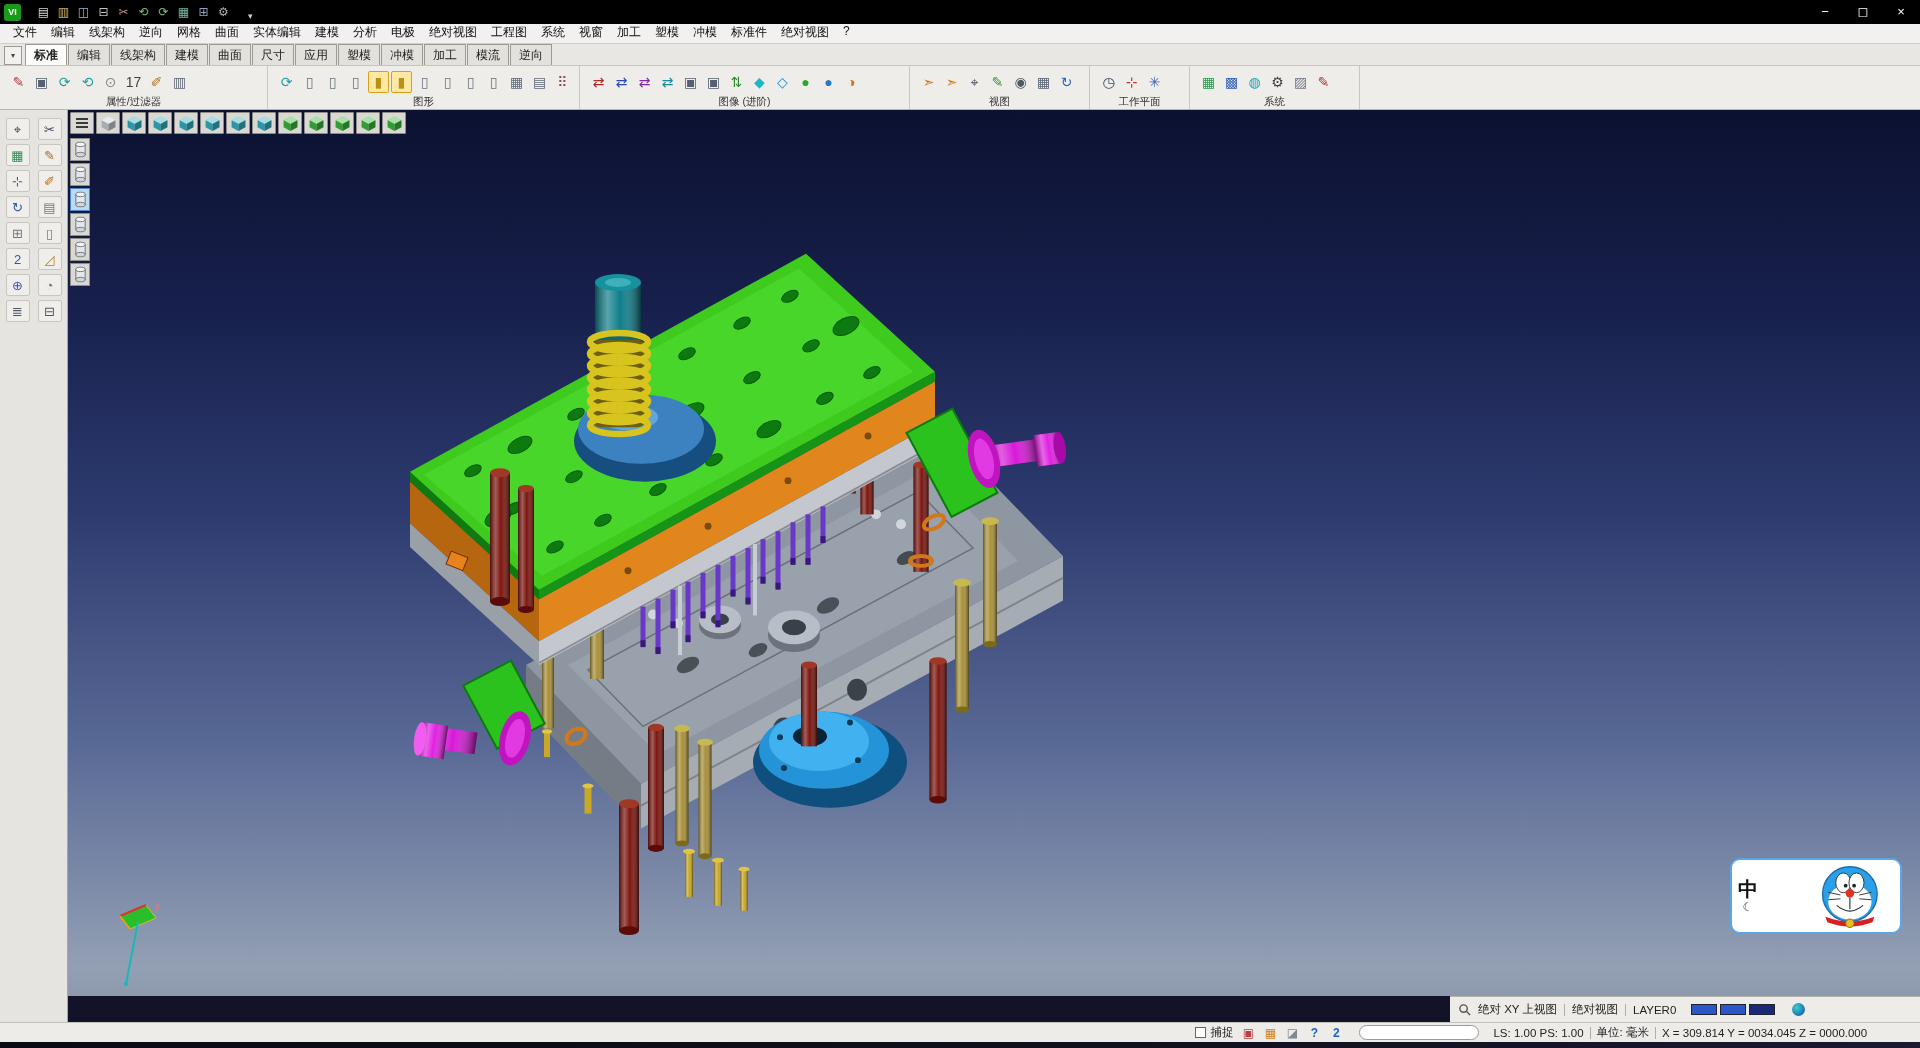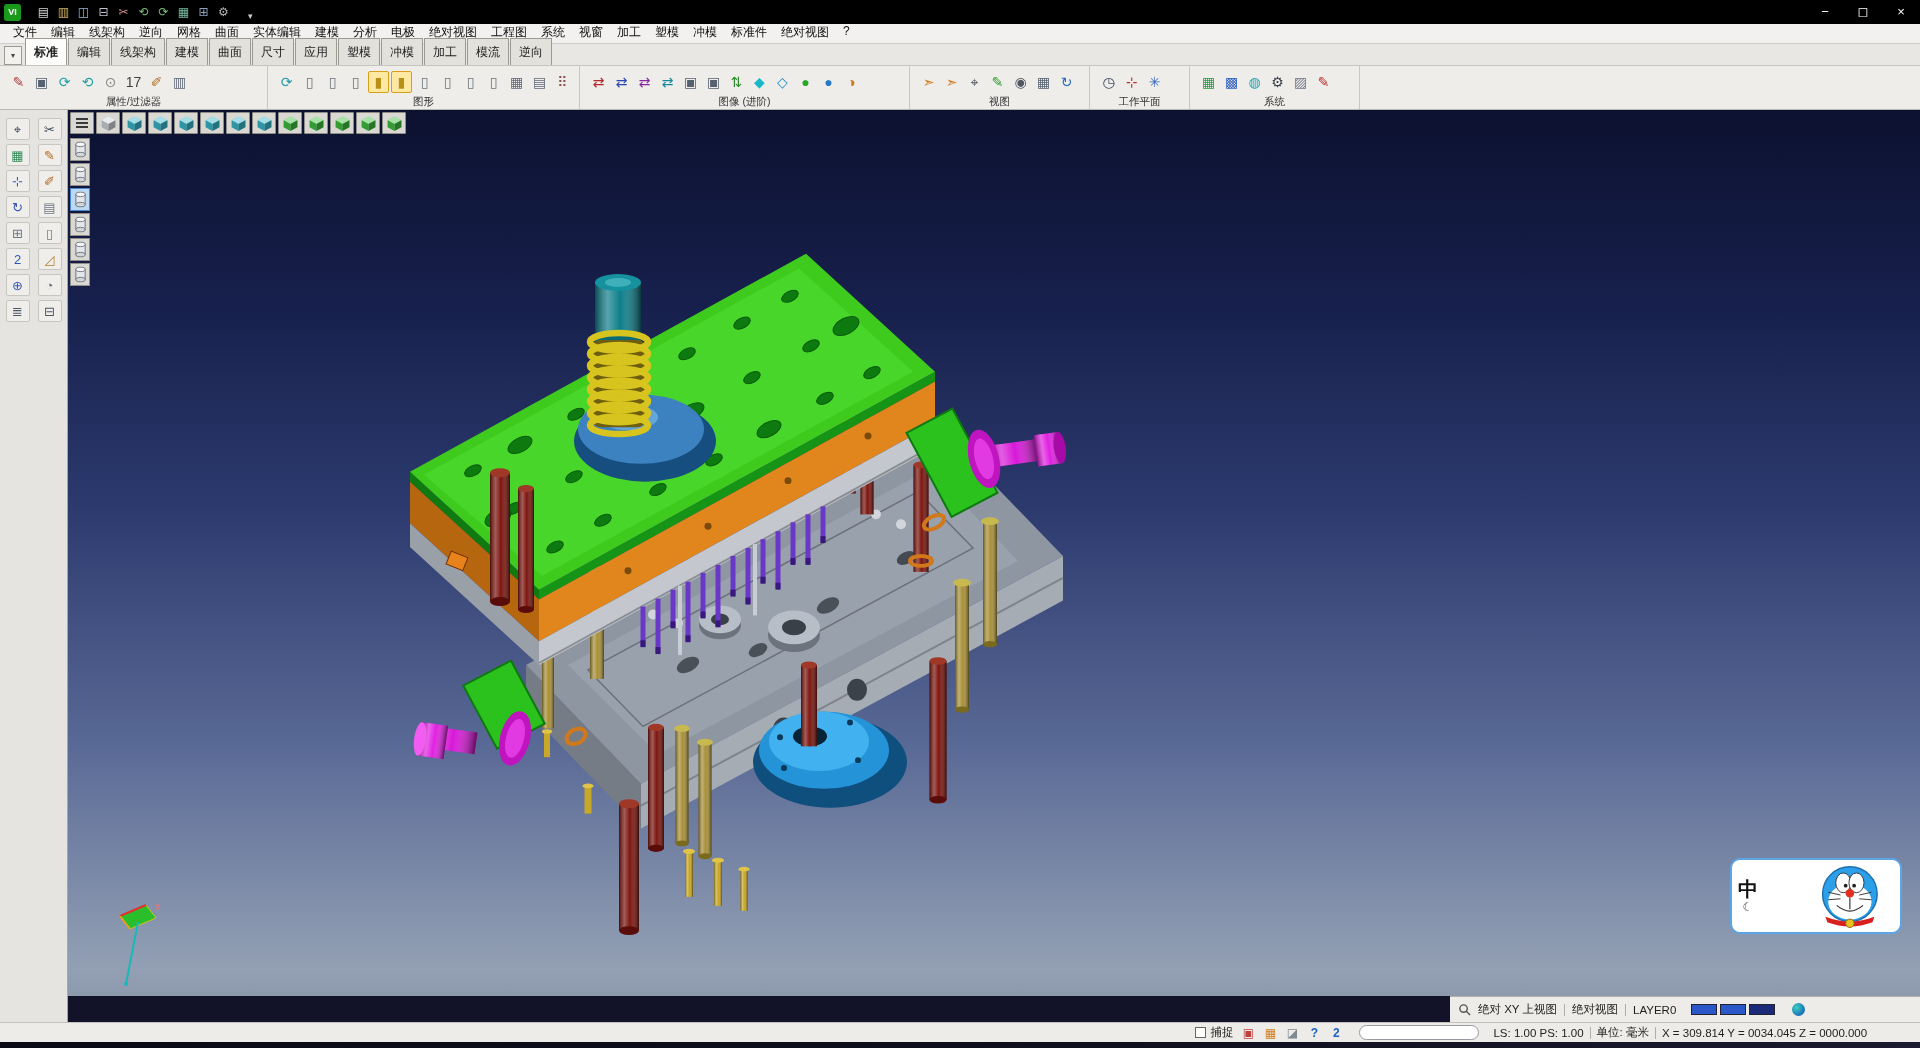--- a/index.html
+++ b/index.html
@@ -19,21 +19,21 @@
 .wc{width:38px;height:24px;color:#fff;font-size:13px;line-height:24px;text-align:center}
 
 
 .menubar{height:20px;background:#f2f1ef;border-bottom:1px solid #d0cec8;display:flex;align-items:flex-start;padding-left:6px;flex:0 0 auto}
 .menu-item{padding:0 7px;color:#111;cursor:default}
 
 
 .tabbar{height:22px;background:#e9e7e3;display:flex;align-items:flex-end;padding-left:4px;gap:1px;flex:0 0 auto;border-bottom:1px solid #c6c4be}
 .tab-dd{width:18px;height:19px;border:1px solid #9c9a92;background:#f2f1ed;font-size:8px;color:#444;margin-right:2px}
 .tabs{display:flex;gap:1px;align-items:flex-end}
-.tab{height:27px;padding:0 8px;border:1px solid #9c9a92;border-bottom:none;background:#e3e1db;color:#222;display:flex;align-items:center}
+.tab{height:21px;padding:0 8px;border:1px solid #9c9a92;border-bottom:none;background:#e3e1db;color:#222;display:flex;align-items:center}
 .tab[data-active="true"]{background:#fcfcfb;font-weight:bold}
 
 
 .ribbon{height:44px;background:#eeedea;border-bottom:1px solid #b8b6b0;display:flex;flex:0 0 auto}
 .rgroup{display:flex;flex-direction:column;border-right:1px solid #c9c7c1;padding:2px 4px 1px;flex:0 0 auto}
 .ricons{display:flex;gap:2px;align-items:center;flex:1;padding-left:4px}
 .ric{width:21px;height:22px;display:flex;align-items:center;justify-content:center;border:1px solid transparent;border-radius:2px}
 .ric[data-hl="true"]{background:#ffe8a2;border-color:#d8a018}
 .ric .g{font-size:14px;line-height:1}
 .rlabel{font-size:10.5px;color:#333;text-align:center;height:13px}

